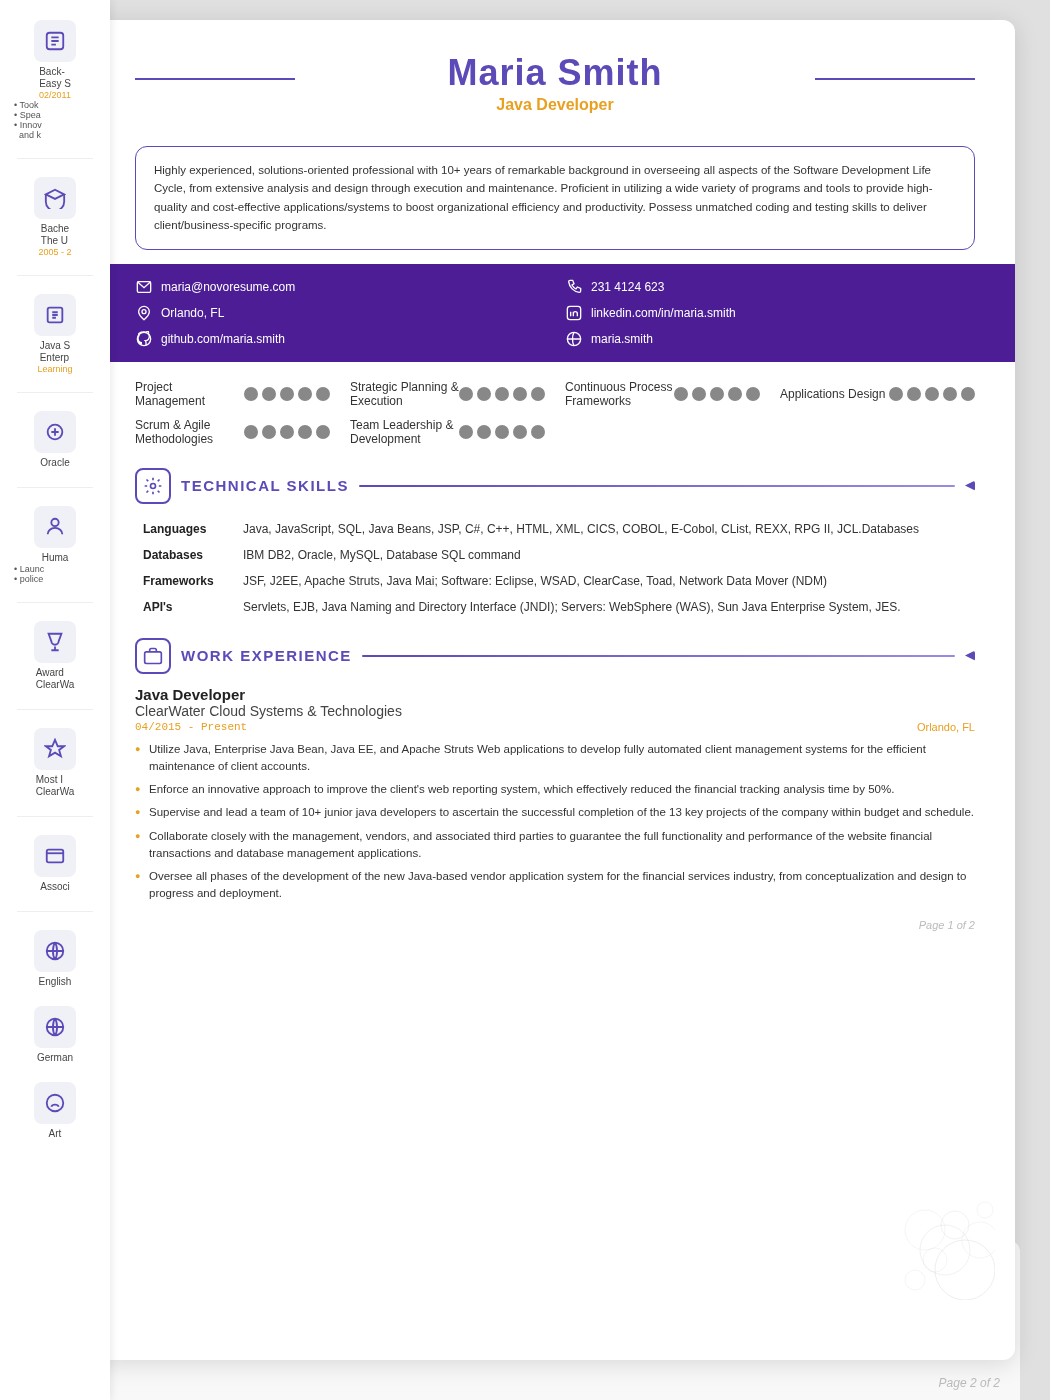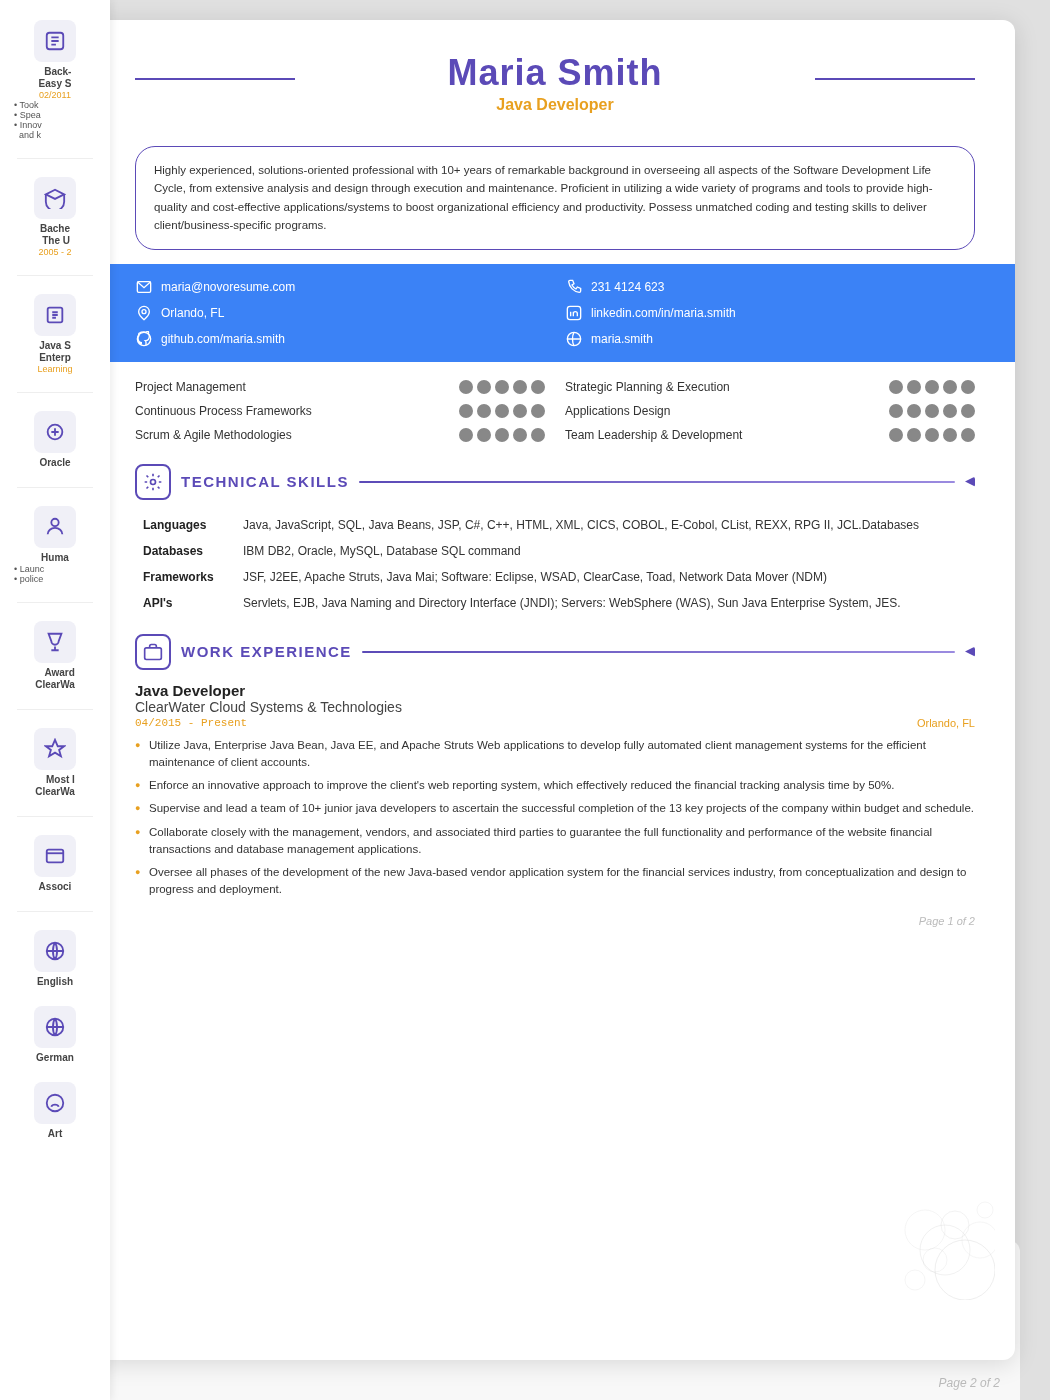--- a/index.html
+++ b/index.html
@@ -46,23 +46,22 @@
       justify-content: center;
       margin-bottom: 4px;
     }
     .sidebar-icon svg {
       width: 22px;
       height: 22px;
     }
     .sidebar-label {
       font-size: 10px;
       color: #444;
-      text-align: right;
+      text-align: left;
       line-height: 1.2;
-      font-weight: bold;
     }
     .sidebar-sub {
       font-size: 9px;
       color: #e8a020;
       text-align: center;
     }
     .sidebar-bullet {
       font-size: 9px;
       color: #555;
       text-align: left;
@@ -119,34 +118,34 @@
       letter-spacing: 1px;
     }
     .resume-title {
       font-size: 16px;
       color: #e8a020;
       margin-top: 2px;
       font-weight: 600;
     }
     .resume-summary-box {
       border: 1.5px solid #5b4ab7;
-      border-radius: 20px;
+      border-radius: 12px;
       margin: 16px 40px 0 40px;
       padding: 14px 18px;
       text-align: left;
     }
     .resume-summary-box p {
       font-size: 11.5px;
       color: #333;
       line-height: 1.6;
     }
 
     
     .contact-bar {
-      background: #3b82f6;
+      background: #4c1d95;
       margin: 14px 0 0 0;
       padding: 14px 40px;
       display: grid;
       grid-template-columns: 1fr 1fr;
       gap: 8px 20px;
     }
     .contact-item {
       display: flex;
       align-items: center;
       gap: 8px;
@@ -199,21 +198,21 @@
       width: 10px;
       height: 10px;
       background: #5b4ab7;
       border-radius: 2px;
       clip-path: polygon(0 50%, 100% 0, 100% 100%);
     }
 
     
     .expertise-grid {
       display: grid;
-      grid-template-columns: 1fr 1fr;
+      grid-template-columns: 1fr 1fr 1fr 1fr;
       gap: 10px 20px;
       margin-bottom: 4px;
     }
     .expertise-row {
       display: flex;
       align-items: center;
       justify-content: space-between;
     }
     .expertise-label {
       font-size: 12px;

